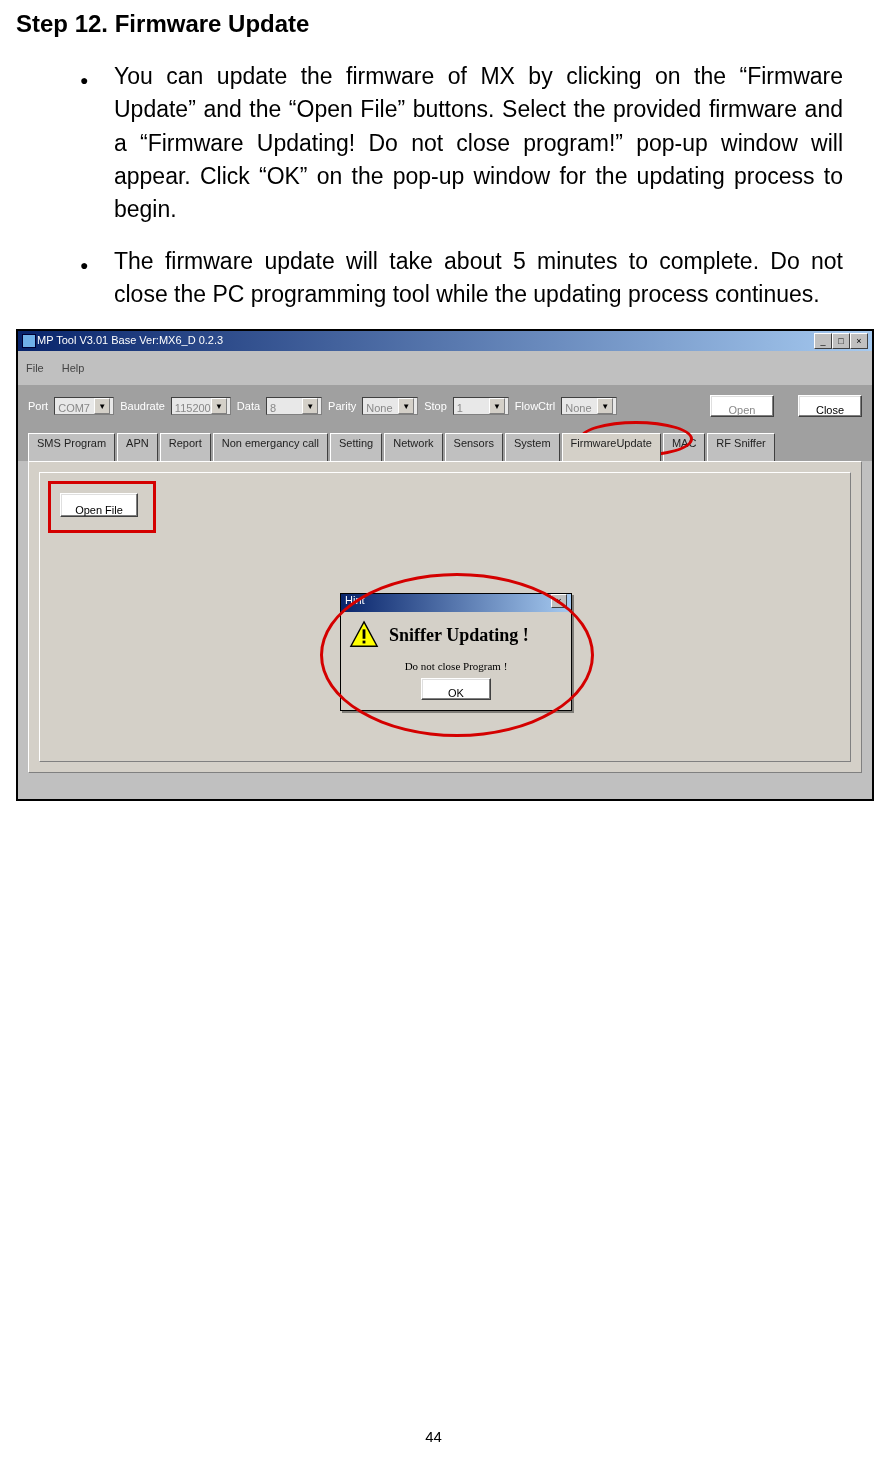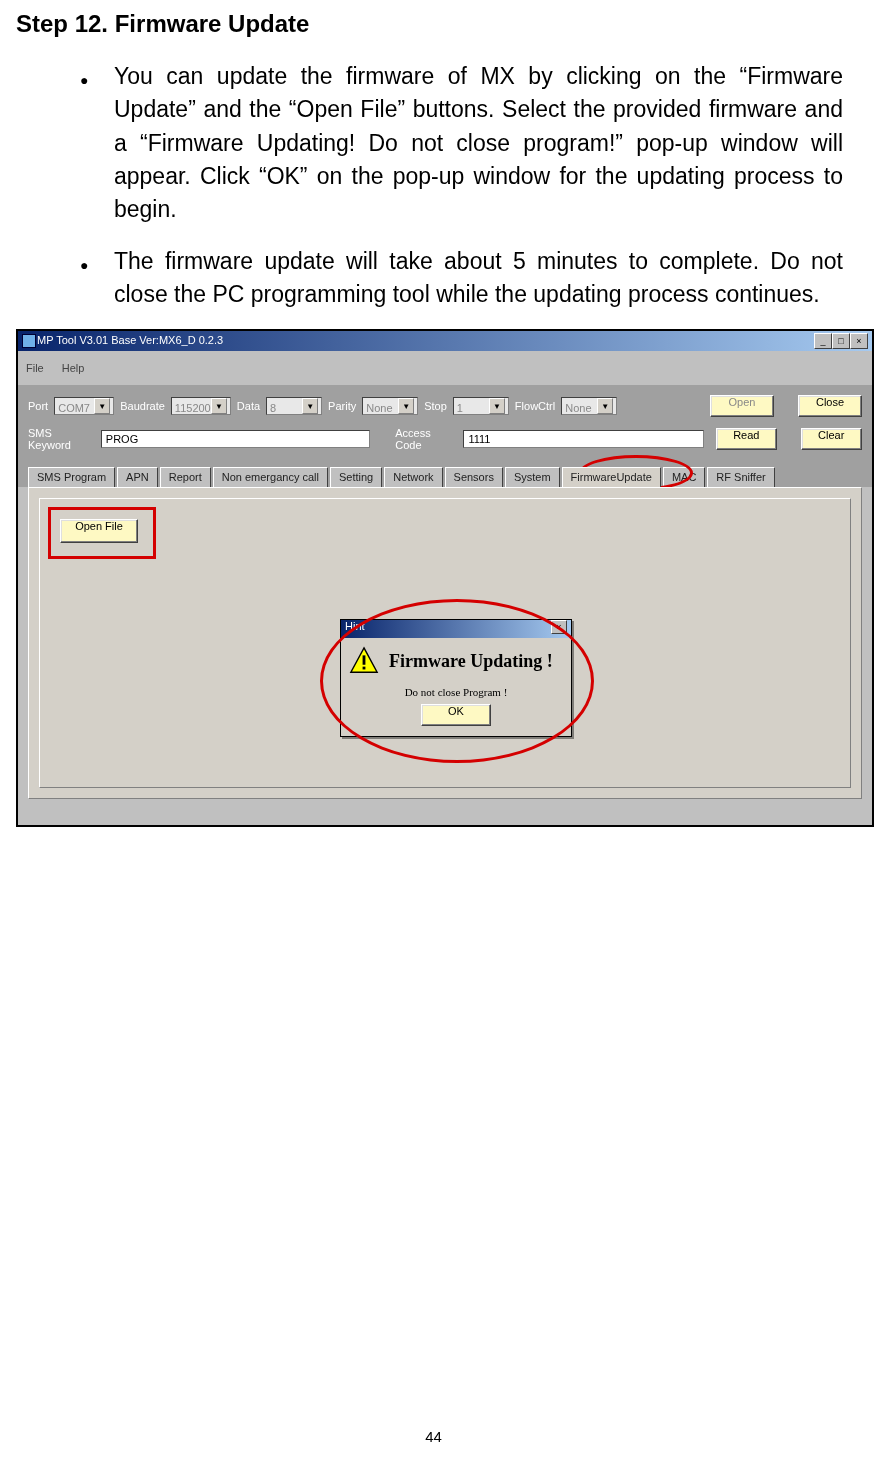--- a/index.html
+++ b/index.html
@@ -19,23 +19,23 @@
   .tb-btn{width:16px;height:14px;background:#c0c0c0;border:1px solid #fff;border-right-color:#404040;border-bottom-color:#404040;font-size:9px;display:flex;align-items:center;justify-content:center;color:#000}
   .menubar{background:#c0c0c0;height:18px;display:flex;align-items:center;gap:18px;padding:8px 8px;font-size:11px}
   .menubar span{color:#444}
   .toolbar{background:#a0a0a0;padding:10px 10px 8px 10px}
   .row{display:flex;align-items:center;gap:6px;flex-wrap:nowrap}
   .row + .row{margin-top:10px}
   .lbl-w{color:#fff;font-size:11px}
   .combo{background:#e8e8e8;border:1px solid #808080;border-top-color:#404040;border-left-color:#404040;height:18px;display:flex;align-items:flex-end;padding:0 3px;color:#888;font-size:11px;box-sizing:border-box}
   .combo .arrow{margin-left:auto;width:14px;height:14px;background:#d4d0c8;border:1px solid #fff;border-right-color:#808080;border-bottom-color:#808080;display:flex;align-items:center;justify-content:center;font-size:8px;color:#000}
   .tbox{background:#fff;border:1px solid #808080;border-top-color:#404040;border-left-color:#404040;height:18px;display:flex;align-items:center;padding:0 4px;font-size:11px;color:#000;box-sizing:border-box}
-  .btn{background:#fef9c3;border:1px solid #fff;border-right-color:#404040;border-bottom-color:#404040;box-shadow:inset -1px -1px 0 #808080, inset 1px 1px 0 #dfdfdf;height:22px;display:flex;align-items:flex-start;justify-content:center;font-size:11px;box-sizing:border-box}
+  .btn{background:#ffffff;border:1px solid #fff;border-right-color:#404040;border-bottom-color:#404040;box-shadow:inset -1px -1px 0 #808080, inset 1px 1px 0 #dfdfdf;height:22px;display:flex;align-items:flex-end;justify-content:center;font-size:11px;box-sizing:border-box}
   .tabs{background:#a0a0a0;display:flex;padding:8px 10px 0 10px;gap:0;flex-wrap:nowrap}
-  .tab{background:#c0c0c0;border:1px solid #fff;border-bottom:none;border-right-color:#404040;padding:3px 8px 4px 8px;font-size:11px;color:#222;margin-right:2px;position:relative;white-space:nowrap}
+  .tab{background:#c0c0c0;border:1px solid #fff;border-bottom:none;border-right-color:#404040;padding:3px 8px 12px 8px;font-size:11px;color:#222;margin-right:2px;position:relative;white-space:nowrap}
   .tab.active{background:#d4d0c8;z-index:1}
   .circle{border:3px solid #d40000;border-radius:50%;position:absolute;pointer-events:none}
   .rect-hi{border:3px solid #d40000;position:absolute;pointer-events:none}
   .pane{background:#d4d0c8;border:1px solid #fff;border-right-color:#808080;border-bottom-color:#808080;margin:0 10px 26px 10px;height:310px;position:relative}
   .inner-panel{position:absolute;top:10px;left:10px;right:10px;bottom:10px;border:1px solid #808080;border-top-color:#fff;border-left-color:#fff;background:#d4d0c8}
   .openfile-btn{position:absolute;top:20px;left:20px;width:78px;height:24px}
   .dlg{position:absolute;left:300px;top:120px;width:230px;background:#d4d0c8;border:1px solid #000;box-shadow:2px 2px 0 rgba(0,0,0,.4)}
   .dlg-title{background:linear-gradient(to right,#08246b,#a6caf0);color:#fff;font-size:11px;height:18px;display:flex;align-items:flex-start;padding:0 4px;justify-content:space-between}
   .dlg-body{padding:8px;display:flex;gap:10px;align-items:center}
   .warn-icon{width:30px;height:30px;flex:0 0 30px}
@@ -114,39 +114,20 @@
             </div>
           <div style="flex:1"></div>
           <div class="btn" style="width:64px;color:#888">
               <span>Open</span>
             </div>
           <div style="width:12px"></div>
           <div class="btn" style="width:64px">
               <span>Close</span>
             </div>
         </div>
-        <div class="row">
-          <span class="lbl-w">SMS Keyword</span>
-          <div class="tbox" style="width:280px">
-              <span>PROG</span>
-            </div>
-          <div style="width:14px"></div>
-          <span class="lbl-w">Access Code</span>
-          <div class="tbox" style="width:250px">
-              <span>1111</span>
-            </div>
-          <div style="flex:1"></div>
-          <div class="btn" style="width:64px">
-              <span>Read</span>
-            </div>
-          <div style="width:12px"></div>
-          <div class="btn" style="width:64px">
-              <span>Clear</span>
-            </div>
-        </div>
       </div>
 
       <div class="tabs" style="position:relative">
         <div class="tab"><span>SMS Program</span></div>
         <div class="tab"><span>APN</span></div>
         <div class="tab"><span>Report</span></div>
         <div class="tab"><span>Non emergancy call</span></div>
         <div class="tab"><span>Setting</span></div>
         <div class="tab"><span>Network</span></div>
         <div class="tab"><span>Sensors</span></div>
@@ -168,21 +149,21 @@
             <div class="dlg-title">
               <span>Hint</span>
               <span class="tb-btn" style="width:14px;height:12px">×</span>
             </div>
             <div class="dlg-body">
               <svg class="warn-icon" viewBox="0 0 32 32">
                 <polygon points="16,2 30,28 2,28" fill="#ffff00" stroke="#000" stroke-width="1.5"></polygon>
                 <rect x="14.5" y="10" width="3" height="10" fill="#000"></rect>
                 <rect x="14.5" y="22" width="3" height="3" fill="#000"></rect>
               </svg>
-              <div class="dlg-main">Firmware Updating !</div>
+              <div class="dlg-main">Sniffer Updating !</div>
             </div>
             <div class="dlg-sub">Do not close Program !</div>
             <div class="dlg-ok-row">
               <div class="btn dlg-ok">
                   <span>OK</span>
                 </div>
             </div>
           </div>
           <span class="circle" style="width:268px;height:158px;left:280px;top:100px"></span>
         </div>

